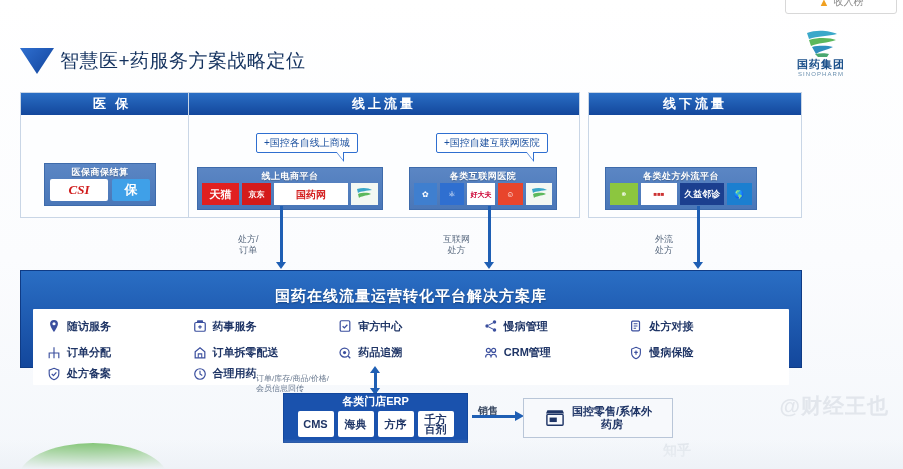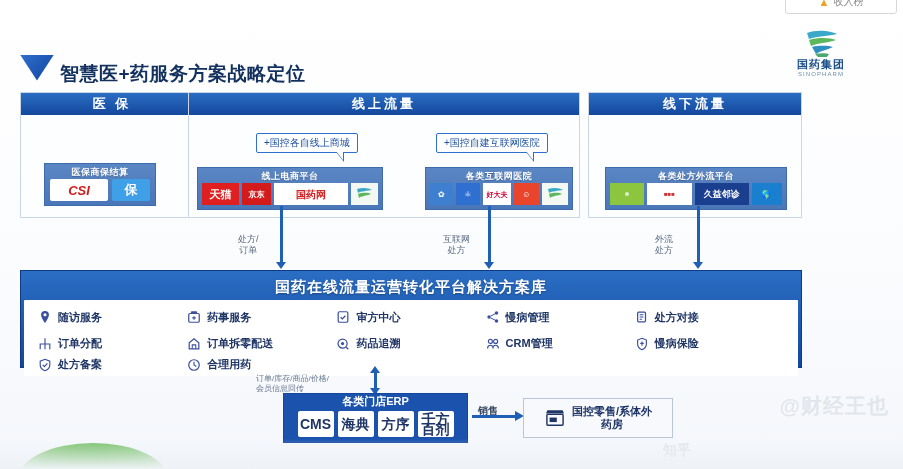--- a/index.html
+++ b/index.html
@@ -23,39 +23,39 @@
   .corner-badge .chev{color:#f0a020;font-size:11px;}
 
   
   .title-row{position:absolute;left:20px;top:48px;display:flex;align-items:center;gap:6px;}
   .tri{
     width:34px;height:26px;
     background:linear-gradient(135deg,#2f6fd0 0%,#12449b 100%);
     clip-path:polygon(0 0,100% 0,50% 100%);
   }
   .title-txt{
-    font-size:19px;font-weight:bold;color:#13315e;letter-spacing:.5px;white-space:nowrap;margin-top:13px;
+    font-size:19px;font-weight:normal;color:#13315e;letter-spacing:.5px;white-space:nowrap;
   }
 
   
   .logo{position:absolute;right:40px;top:28px;width:84px;text-align:center;}
   .logo svg{display:block;margin:0 auto;}
   .logo-cn{font-size:11px;font-weight:bold;color:#1a4f8a;letter-spacing:1px;line-height:13px;}
   .logo-en{font-size:6px;color:#6a8fae;letter-spacing:1.1px;}
 
   
   .panel{position:absolute;border:1px solid #c9d6e6;background:#fdfeff;box-sizing:border-box;}
   .panel-hd{
     height:22px;line-height:22px;text-align:center;color:#fff;font-size:13px;font-weight:bold;
     background:linear-gradient(180deg,#2a6ec4 0%,#13479c 100%);
     letter-spacing:3px;
   }
   .panel-body{position:relative;height:calc(100% - 22px);}
 
-  #panel-yibao{left:20px;top:92px;width:184px;height:126px;}
+  #panel-yibao{left:20px;top:92px;width:184px;height:126px;font-family:Liberation Serif, serif;}
   #panel-online{left:188px;top:92px;width:392px;height:126px;}
   #panel-offline{left:588px;top:92px;width:214px;height:126px;}
 
   
   .callout{
     position:absolute;border:1px solid #2f6fd0;background:#fff;border-radius:2px;
     font-size:10px;color:#1a4f9e;padding:3px 7px;white-space:nowrap;line-height:12px;
   }
   .callout:after{
     content:"";position:absolute;right:14px;bottom:-8px;
@@ -113,21 +113,21 @@
     border-right:5px solid transparent;border-top:7px solid #1f5fb4;
   }
   .flow-lbl{
     position:absolute;font-size:9px;color:#5b6b80;line-height:11px;text-align:center;white-space:nowrap;
   }
 
   
   #platform{
     position:absolute;left:20px;top:270px;width:782px;height:98px;
     background:linear-gradient(180deg,#2a6ec4 0%,#13479c 100%);
-    border:1px solid #0f3b85;box-sizing:border-box;padding:3px;
+    border:1px solid #0f3b85;box-sizing:border-box;padding:12px;
   }
   #platform-title{
     text-align:center;color:#fff;font-size:15px;font-weight:bold;letter-spacing:1px;
     line-height:26px;text-shadow:0 1px 2px rgba(0,0,0,.3);
   }
   #svc-grid{
     background:#fff;border-radius:1px;height:76px;box-sizing:border-box;
     display:grid;grid-template-columns:repeat(5,1fr);grid-template-rows:1fr 1fr;
     align-items:center;padding:4px 14px;
   }
@@ -135,21 +135,21 @@
   .svc .ico{width:14px;height:14px;flex:0 0 14px;color:#3b4f9e;display:flex;align-items:center;justify-content:center;}
   .svc .ico svg{width:14px;height:14px;}
 
   
   #erp{
     position:absolute;left:283px;top:393px;width:185px;height:50px;
     background:#1a52ad;border:1px solid #13479c;box-sizing:border-box;padding:0;
   }
   #erp-title{text-align:center;color:#fff;font-size:11px;font-weight:bold;line-height:15px;}
   #erp-chips{display:flex;gap:4px;justify-content:center;margin-top:2px;}
-  .chip{background:#fff;color:#1f3566;font-size:14px;font-weight:bold;border-radius:2px;
+  .chip{background:#fff;color:#1f3566;font-size:11px;font-weight:bold;border-radius:2px;
         width:36px;height:26px;display:flex;align-items:center;justify-content:center;
         text-align:center;line-height:10px;}
 
   
   #retail{
     position:absolute;left:523px;top:398px;width:150px;height:40px;
     border:1px solid #b9c6d8;background:#f7f9fc;box-sizing:border-box;
     display:flex;align-items:center;justify-content:center;gap:6px;
   }
   #retail-label{font-size:11px;font-weight:bold;color:#1f3566;line-height:13px;text-align:center;}
@@ -239,42 +239,42 @@
           <div class="lg lg-gyw">国药网</div>
           <div class="lg lg-leaf">
             <svg width="20" height="16" viewBox="0 0 20 16">
               <path d="M3 3 C9 1,15 2,18 4 C13 5,7 5,4 7 Z" fill="#3aa8c9"></path>
               <path d="M4 8 C10 6,15 7,17 8 C12 10,7 10,5 12 Z" fill="#5cb85c"></path>
             </svg>
           </div>
         </div>
       </div>
 
-      <div class="strip" style="left:236px;top:52px;width:148px;">
+      <div class="strip" style="left:220px;top:52px;width:148px;">
         <div class="strip-cap">各类互联网医院</div>
         <div class="strip-logos">
           <div class="lg lg-h1">✿</div>
           <div class="lg lg-h2">⚛</div>
           <div class="lg lg-h3">好大夫</div>
           <div class="lg lg-h4">☺</div>
           <div class="lg lg-leaf">
             <svg width="20" height="16" viewBox="0 0 20 16">
               <path d="M3 3 C9 1,15 2,18 4 C13 5,7 5,4 7 Z" fill="#3aa8c9"></path>
               <path d="M4 8 C10 6,15 7,17 8 C12 10,7 10,5 12 Z" fill="#5cb85c"></path>
             </svg>
           </div>
         </div>
       </div>
     </div>
   </div>
 
   <div class="panel" id="panel-offline">
     <div class="panel-hd">线下流量</div>
     <div class="panel-body">
-      <div class="strip" style="left:16px;top:52px;width:182px;">
+      <div class="strip" style="left:16px;top:52px;width:152px;">
         <div class="strip-cap">各类处方外流平台</div>
         <div class="strip-logos">
           <div class="lg lg-o1">⚭</div>
           <div class="lg lg-o2">■■■</div>
           <div class="lg lg-o3">久益邻诊</div>
           <div class="lg lg-o4">🌎</div>
         </div>
       </div>
     </div>
   </div>

